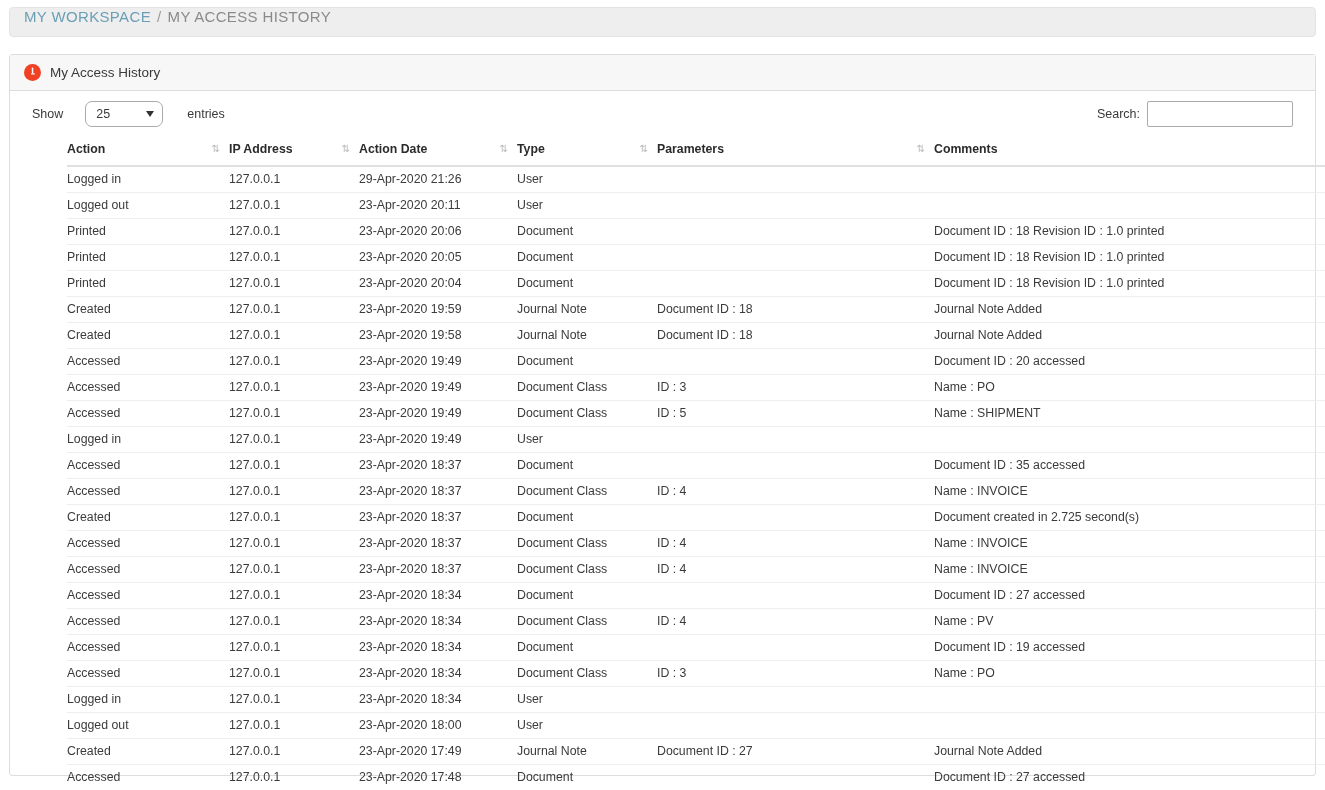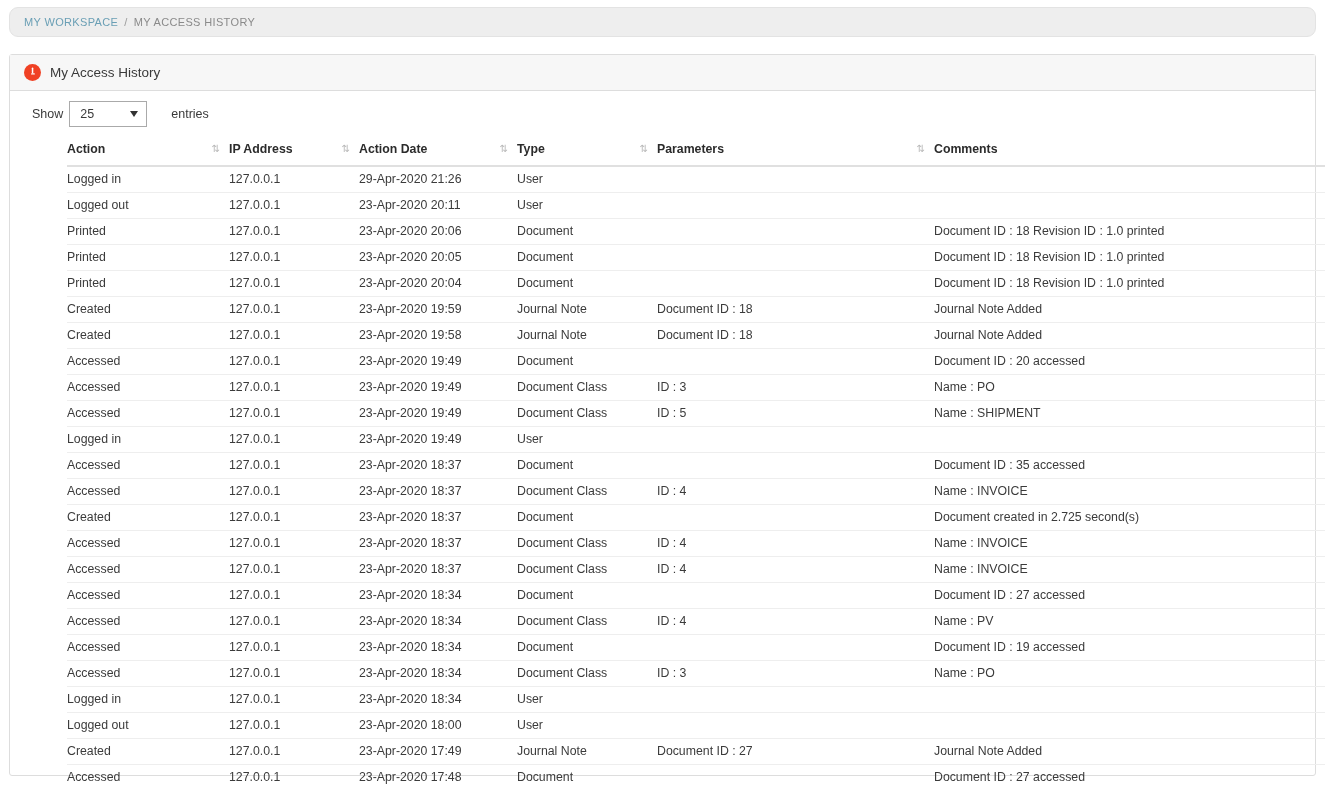--- a/index.html
+++ b/index.html
@@ -17,25 +17,24 @@
 
   
   .breadcrumb-bar {
     position: absolute;
     left: 9px;
     top: 7px;
     width: 1307px;
     height: 30px;
     background: #eeeeee;
     border: 1px solid #e3e3e3;
-    border-radius: 9px;
-    display: flex;
-    align-items: center;
+    border-radius: 4px;
+    display: flex;
     padding-left: 14px;
-    font-size: 11px;
+    font-size: 15px;
     letter-spacing: 0.35px;
   }
   .crumb-link {
     color: #6a9fb5;
     text-decoration: none;
     text-transform: uppercase;
   }
   .crumb-sep {
     color: #9b9b9b;
     margin: 0 6px;
@@ -88,27 +87,27 @@
     align-items: center;
     justify-content: space-between;
     padding: 0 9px;
   }
   .length-control {
     display: flex;
     align-items: center;
     font-size: 12.5px;
     color: #3a3a3a;
   }
-  .length-control .lbl-pre { margin-right: 6px; }
+  .length-control .lbl-pre { margin-right: 22px; }
   .length-control .lbl-post { margin-left: 24px; }
   .length-select {
     width: 78px;
     height: 26px;
     border: 1px solid #aaaaaa;
-    border-radius: 0;
+    border-radius: 7px;
     background: #ffffff;
     position: relative;
     display: flex;
     align-items: center;
     padding-left: 10px;
     font-size: 12.5px;
     color: #3a3a3a;
     cursor: pointer;
   }
   .length-select .caret {
@@ -213,20 +212,24 @@
 
       <div class="length-control">
         <span class="lbl-pre">Show</span>
         <div class="length-select">
           <span>25</span>
           <span class="caret"></span>
         </div>
         <span class="lbl-post">entries</span>
       </div>
 
+      <div class="search-control">
+        <span class="lbl">Search:</span>
+        <input class="search-input" type="text" placeholder="" style="">
+      </div>
 
     </div>
 
     <table class="history">
       <colgroup>
         <col class="col-action">
           <col class="col-ip">
           <col class="col-date">
         <col class="col-type">
           <col class="col-params">

